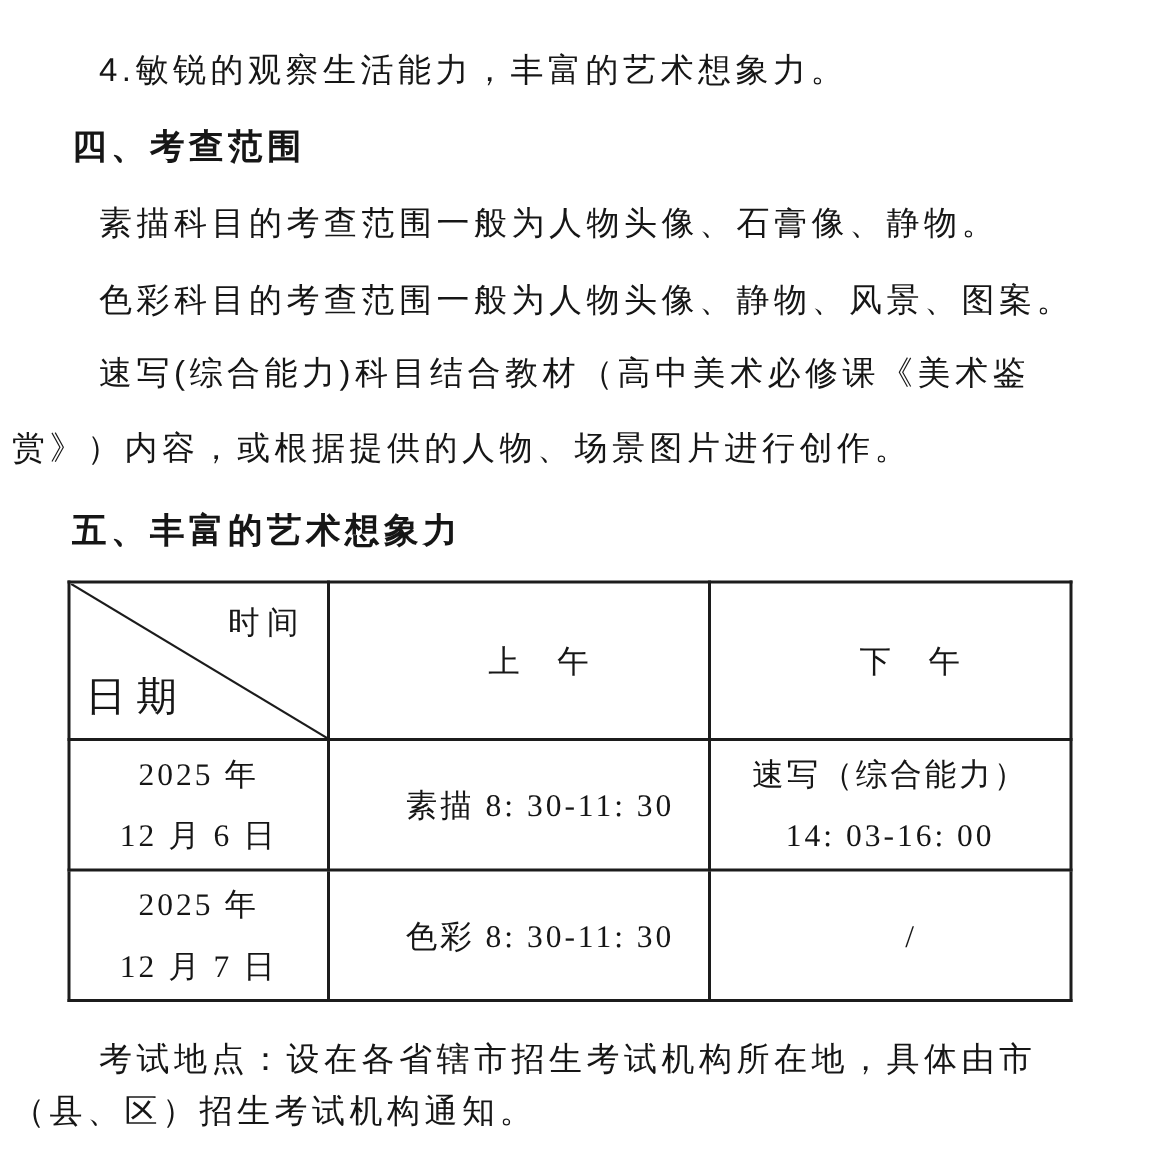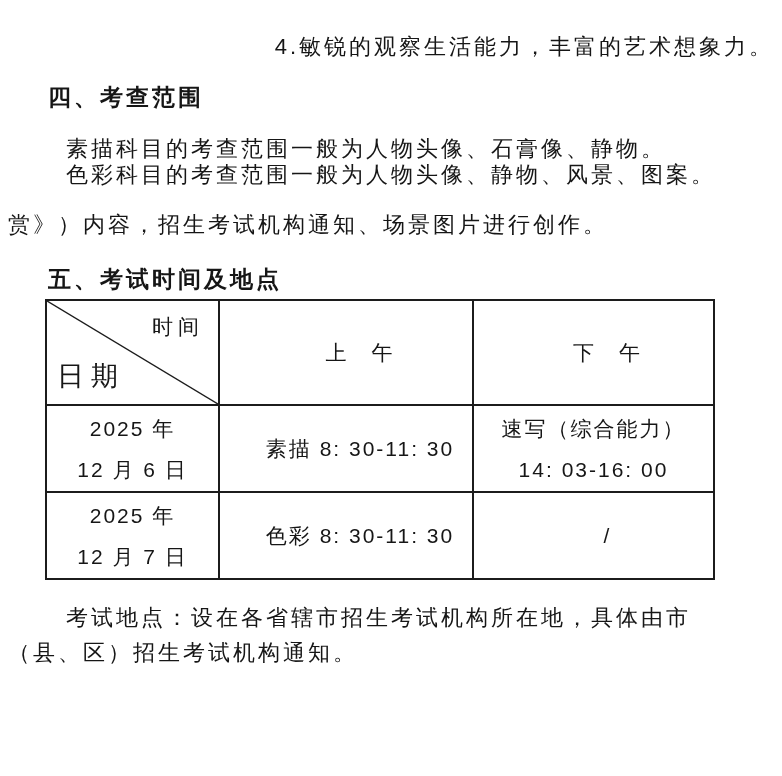--- a/index.html
+++ b/index.html
@@ -23,28 +23,28 @@
     letter-spacing: 3px;
     white-space: nowrap;
   }
   .indent { text-indent: 58px; }
   .heading {
     font-weight: 700;
     font-size: 23px;
     letter-spacing: 3px;
     margin-left: 40px;
   }
-  .p1   { margin-top: 34px; text-align: right; }
+  .p1   { margin-top: 34px; }
   .h4x  { margin-top: 24px; }
   .p2   { margin-top: 26px; }
-  .p3   { }
+  .p3   { margin-top: 25px; }
   .p4a  { margin-top: 23px; }
   .p4b  { margin-top: 24px; }
   .h5x  { margin-top: 28px; }
-  .schedule-wrap { margin-top: 7px; margin-left: 37px; }
+  .schedule-wrap { margin-top: 21px; margin-left: 37px; font-family: Liberation Serif, serif; }
   .p5a  { margin-top: 25px; }
   .p5b  { margin-top: 9px; }
 
   table.schedule {
     border-collapse: collapse;
     table-layout: fixed;
     width: 668px;
   }
   table.schedule td {
     border: 2px solid #1c1c1c;
@@ -81,24 +81,25 @@
 <div class="page">
 
   <div class="line indent p1">4.敏锐的观察生活能力，丰富的艺术想象力。</div>
 
   <div class="line heading h4x">四、考查范围</div>
 
   <div class="line indent p2">素描科目的考查范围一般为人物头像、石膏像、静物。</div>
 
   <div class="line indent p3">色彩科目的考查范围一般为人物头像、静物、风景、图案。</div>
 
+  <div class="line indent p4a">速写(综合能力)科目结合教材（高中美术必修课《美术鉴</div>
 
-  <div class="line p4b">赏》）内容，招生考试机构通知、场景图片进行创作。</div>
+  <div class="line p4b">赏》）内容，或根据提供的人物、场景图片进行创作。</div>
 
-  <div class="line heading h5x">五、考试时间及地点</div>
+  <div class="line heading h5x">五、丰富的艺术想象力</div>
 
   <div class="schedule-wrap">
     <table class="schedule">
       <colgroup>
         <col style="width:173px">
         <col style="width:254px">
         <col style="width:241px">
       </colgroup>
       <tbody>
           <tr class="hdr-row">

